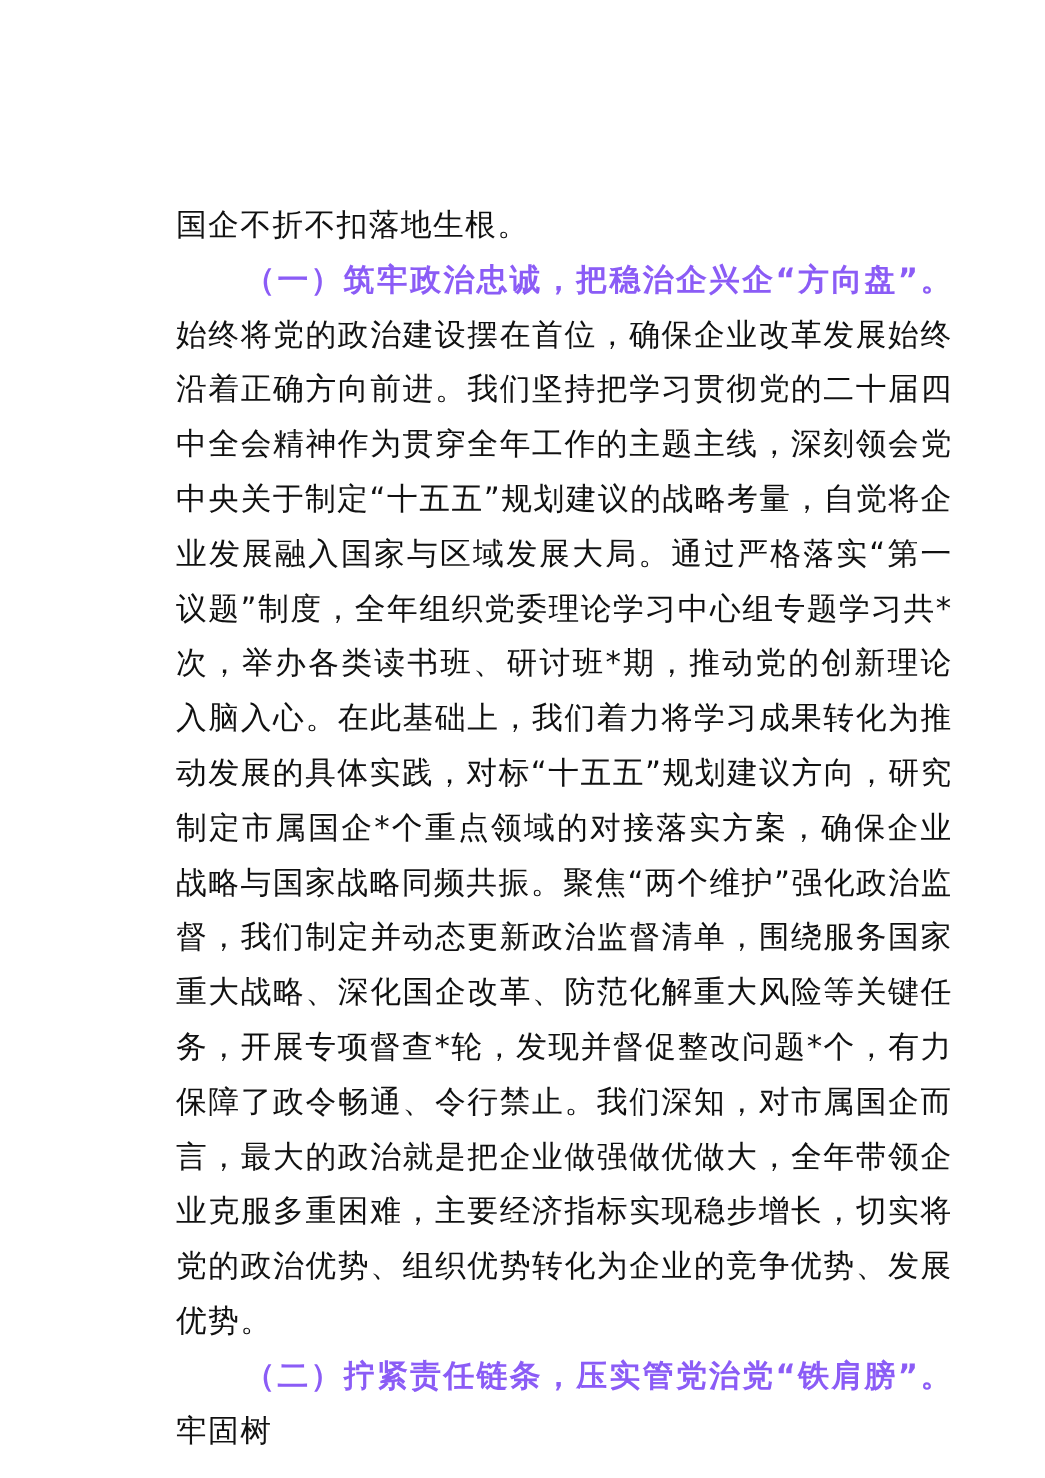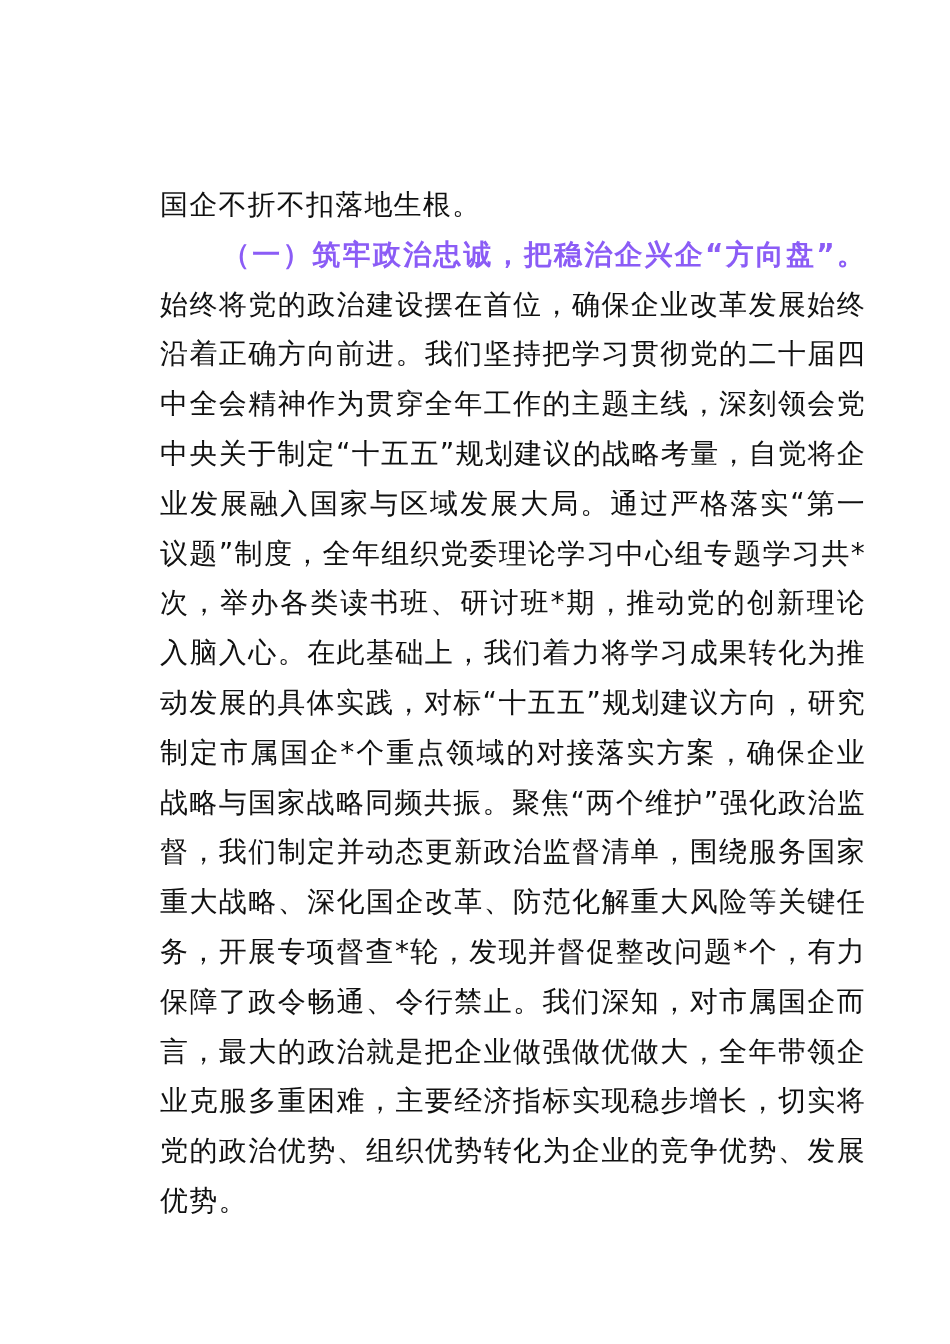--- a/index.html
+++ b/index.html
@@ -51,15 +51,16 @@
 </head>
 <body>
 
 <div class="page">
   <div class="content">
 
     <p class="para"><span>国企不折不扣落地生根。</span></p>
 
     <p class="para indent"><span class="heading">（一）筑牢政治忠诚，把稳治企兴企“方向盘”。</span><span>始终将党的政治建设摆在首位，确保企业改革发展始终沿着正确方向前进。我们坚持把学习贯彻党的二十届四中全会精神作为贯穿全年工作的主题主线，深刻领会党中央关于制定“十五五”规划建议的战略考量，自觉将企业发展融入国家与区域发展大局。通过严格落实“第一议题”制度，全年组织党委理论学习中心组专题学习共*次，举办各类读书班、研讨班*期，推动党的创新理论入脑入心。在此基础上，我们着力将学习成果转化为推动发展的具体实践，对标“十五五”规划建议方向，研究制定市属国企*个重点领域的对接落实方案，确保企业战略与国家战略同频共振。聚焦“两个维护”强化政治监督，我们制定并动态更新政治监督清单，围绕服务国家重大战略、深化国企改革、防范化解重大风险等关键任务，开展专项督查*轮，发现并督促整改问题*个，有力保障了政令畅通、令行禁止。我们深知，对市属国企而言，最大的政治就是把企业做强做优做大，全年带领企业克服多重困难，主要经济指标实现稳步增长，切实将党的政治优势、组织优势转化为企业的竞争优势、发展优势。</span></p>
 
+    <p class="para indent"><span class="heading">（二）拧紧责任链条，压实管党治党“铁肩膀”。</span><span>牢固树</span></p>
 
   </div>
 </div>
 
 </body></html>

